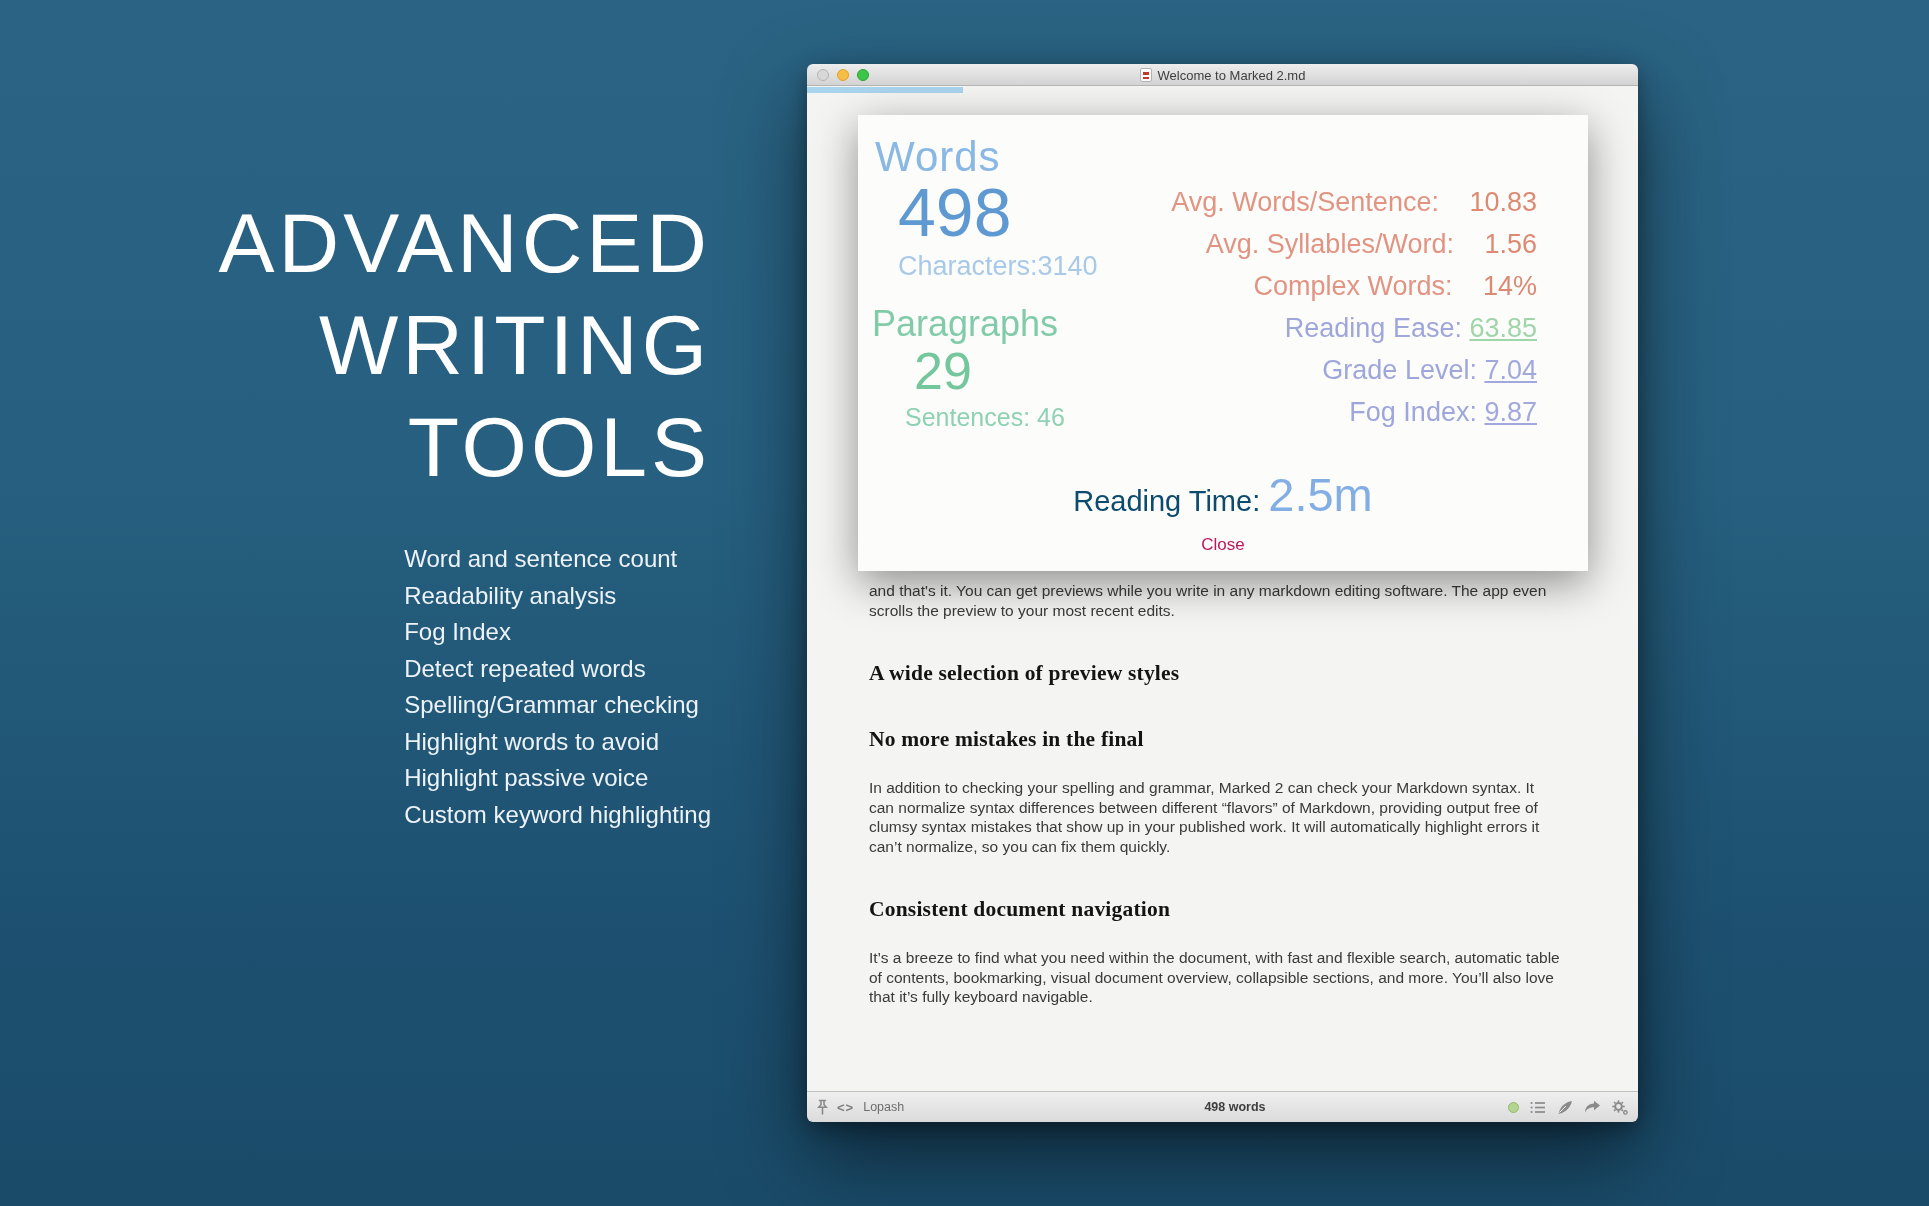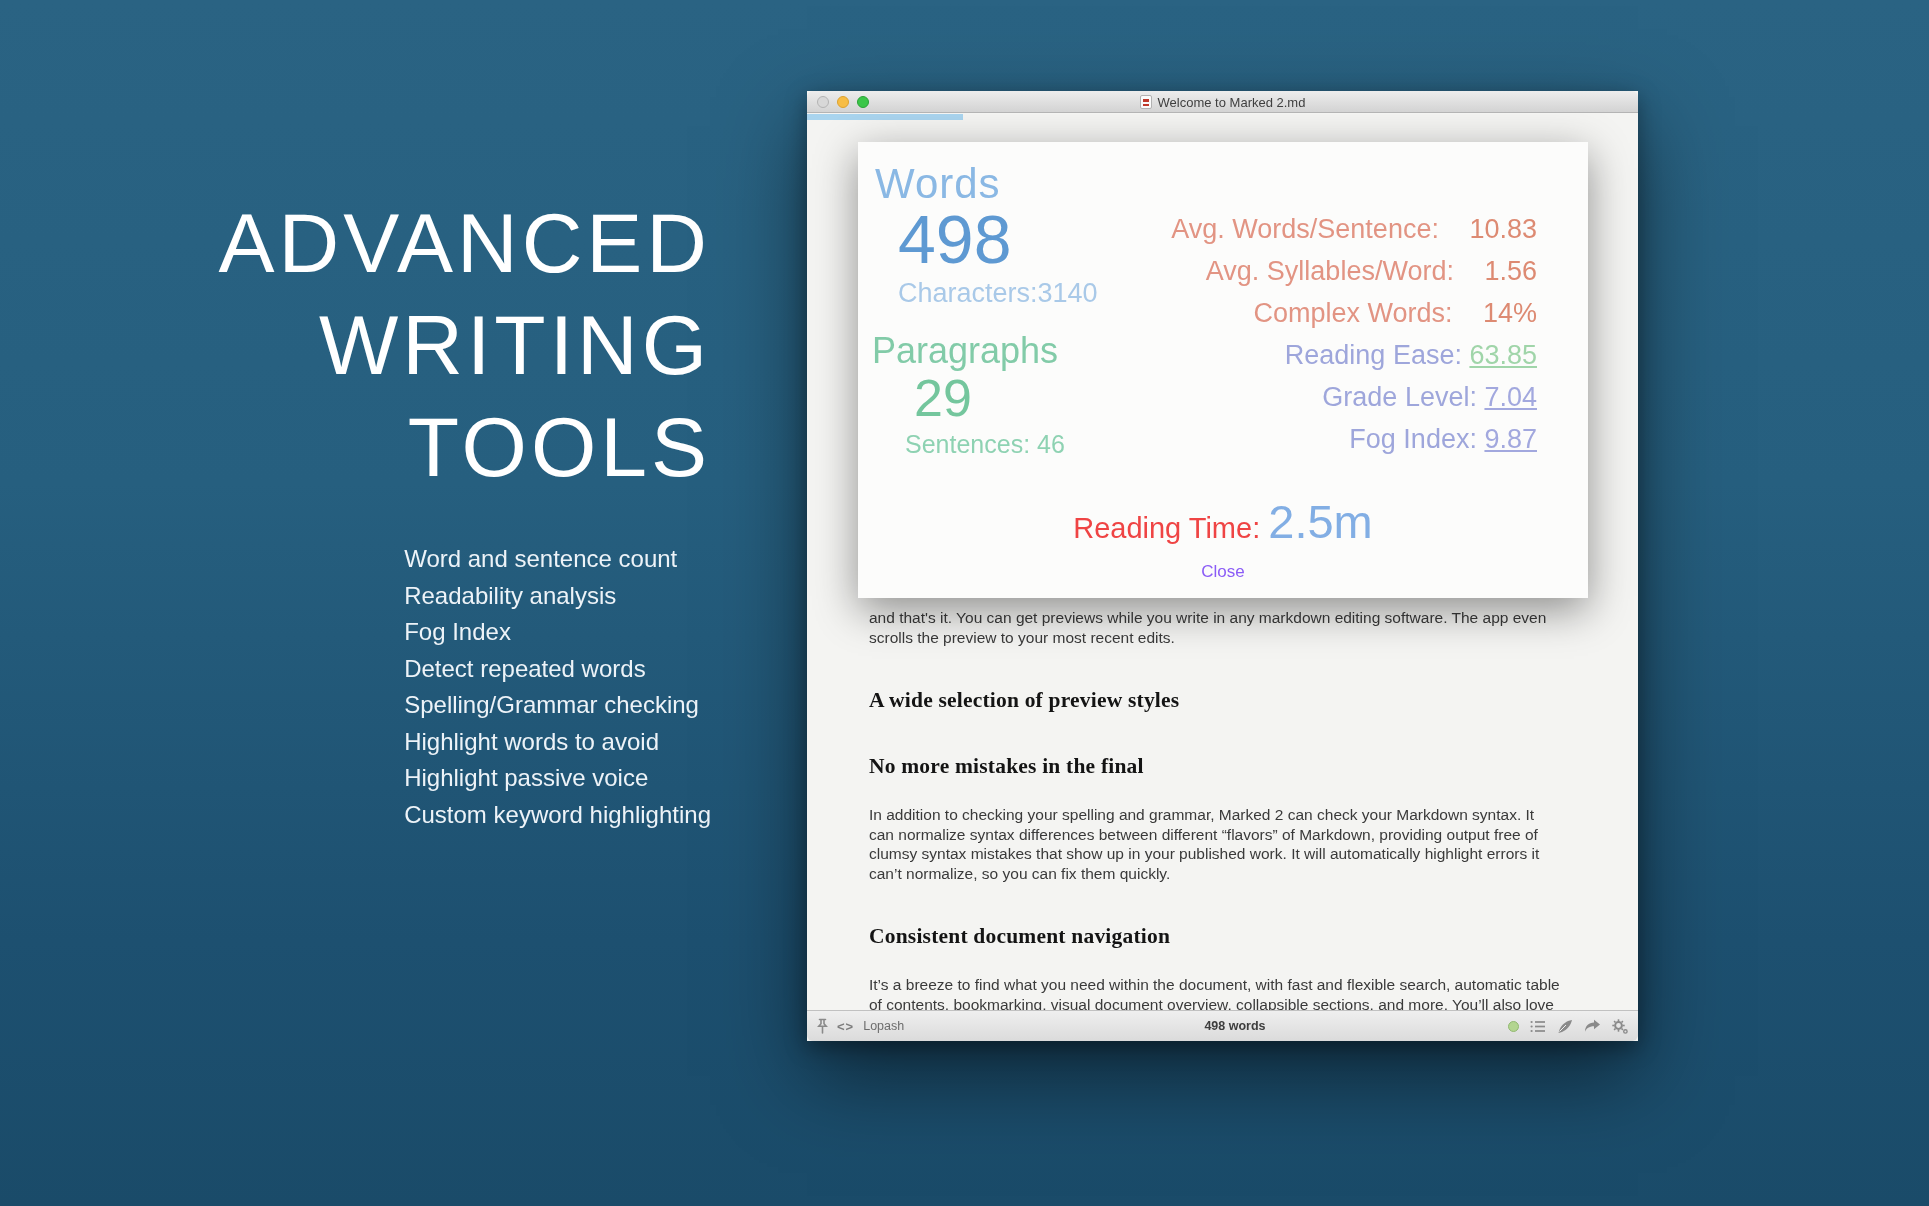--- a/index.html
+++ b/index.html
@@ -20,22 +20,22 @@
   }
   .hero-features {
     position:absolute; top:541px; right:1218px;
     color:#edf3f8;
     font-size:24px; line-height:36.5px; font-weight:300;
     white-space:nowrap;
   }
 
   
   .win {
-    position:absolute; left:807px; top:91px; width:831px; height:950px;
-    border-radius:0;
+    position:absolute; left:807px; top:64px; width:831px; height:1058px;
+    border-radius:14px;
     box-shadow: 0 35px 80px rgba(0,0,0,.5), 0 6px 20px rgba(0,0,0,.35);
     background:#f4f4f2;
   }
   .titlebar {
     position:absolute; top:0; left:0; right:0; height:22px;
     background:linear-gradient(#ededed,#d3d3d3);
     border-bottom:1px solid #b4b4b4;
     border-radius:6px 6px 0 0;
   }
   .lights { position:absolute; left:10px; top:5px; display:flex; gap:8px; }
@@ -84,25 +84,25 @@
   .s-para-label  { position:absolute; left:14px; top:188px; font-size:36px; color:#82cba8; }
   .s-para-value  { position:absolute; left:56px; top:226px; font-size:52px; color:#74c69d; }
   .s-sent        { position:absolute; left:47px; top:288px; font-size:25px; color:#8ed2b2; }
 
   .s-metrics { position:absolute; right:51px; top:66px; text-align:right; font-size:27px; line-height:42px; white-space:nowrap; }
   .m-red    { color:#e29483; } .m-red    .m-val { color:#dd8a72;margin-left:23px; }
   .m-purple { color:#9ea6db; } .m-purple .m-val { color:#a2a8de;text-decoration:underline; }
   .m-ease   .m-val { color:#a0d5a9; }
 
   .s-reading { position:absolute; left:0; right:0; top:352px; text-align:center; white-space:nowrap; }
-  .s-reading .rt-label { font-size:29px; color:#ef4444; }
+  .s-reading .rt-label { font-size:29px; color:#0c4a6e; }
   .s-reading .rt-value { font-size:47px; color:#82aee4; }
   .s-close {
     position:absolute; left:0; right:0; top:420px; text-align:center;
-    font-size:17px; color:#8b5cf6; font-weight:400; cursor:default;
+    font-size:17px; color:#be185d; font-weight:400; cursor:default;
   }
 
   
   .statusbar {
     position:absolute; bottom:0; left:0; right:0; height:31px;
     background:linear-gradient(#efefef,#dbdbdb);
     border-top:1px solid #c1c1c1;
     border-radius:0 0 6px 6px;
   }
   .sb-left { position:absolute; left:10px; top:0; height:30px; display:flex; align-items:center; gap:9px; }

